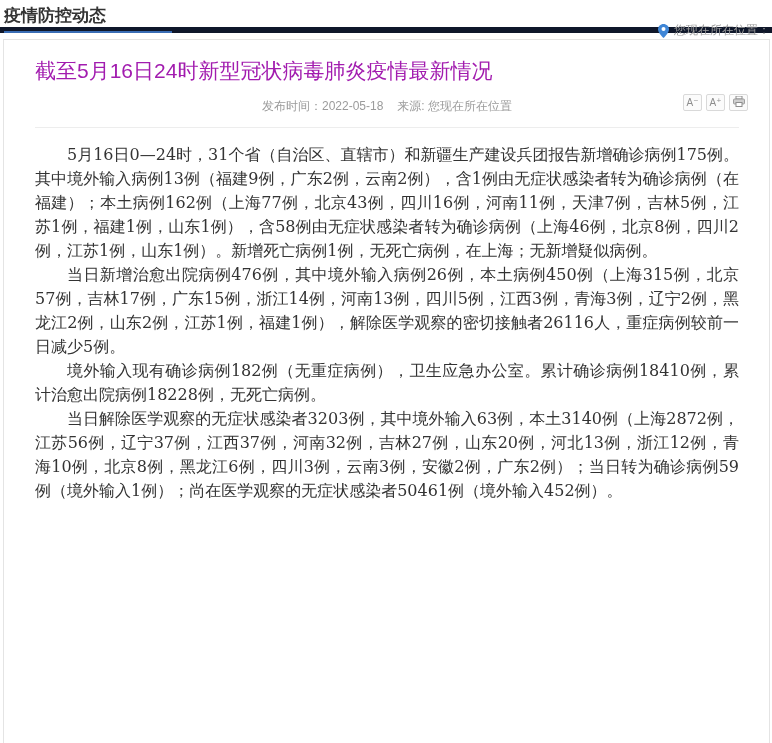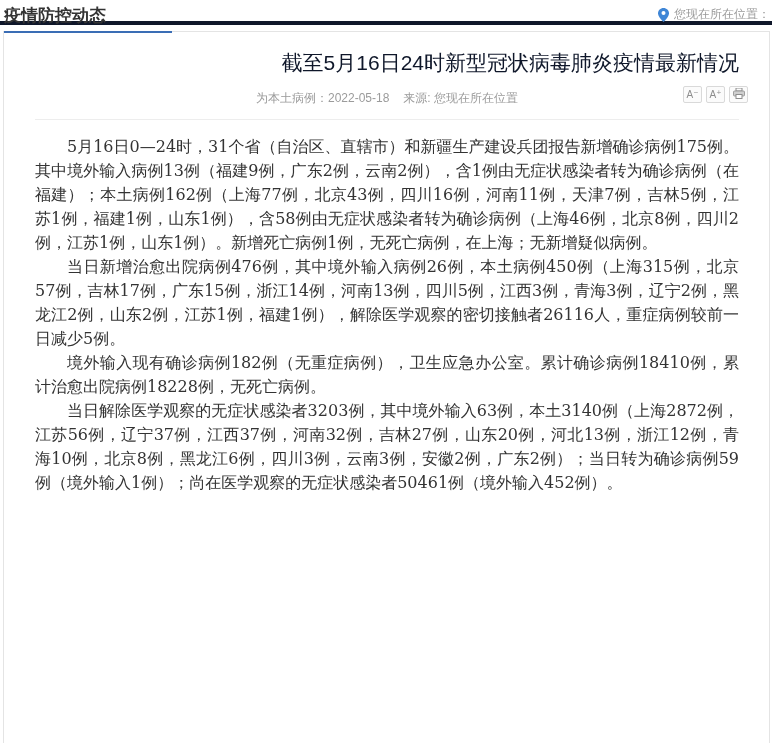--- a/index.html
+++ b/index.html
@@ -1,41 +1,41 @@
 <!DOCTYPE html>
 <html><head>
 <meta charset="utf-8">
 <style>
   * { margin:0; padding:0; box-sizing:border-box; }
   html,body { width:772px; height:743px; overflow:hidden; background:#fff;
               font-family:"Liberation Sans","DejaVu Sans",sans-serif; }
 
   
-  .top-bar { position:relative; height:25px; border-bottom:4px solid #0f172a; }
+  .top-bar { position:relative; height:33px; border-bottom:6px solid #0f172a; }
   .section-title {
     position:absolute; left:4px; top:3px; height:30px; line-height:25px;
     min-width:168px; font-size:17px; font-weight:bold; color:#333;
     border-bottom:2px solid #3a6db5;
   }
   .breadcrumb {
-    position:absolute; right:2px; top:6px; display:flex; align-items:center;
+    position:absolute; right:2px; top:22px; display:flex; align-items:center;
     font-size:12px; color:#9a9a9a; white-space:nowrap;
   }
   .breadcrumb .pin { margin-right:5px; display:inline-flex; }
   .breadcrumb a { color:#9a9a9a; text-decoration:none; margin:0 2px; cursor:pointer; }
   .breadcrumb .sep { color:#aaa; margin:0 3px; font-size:11px; }
   .breadcrumb .current { color:#4a4a4a; font-weight:bold; margin-left:2px; }
 
   
   .content-box {
     margin:6px 2px 0 3px; border:1px solid #e4e4e4; background:#fff;
     min-height:720px; padding:17px 30px 24px 31px;
   }
   .article-title {
-    text-align:right; color:#0f172a; font-size:21px; font-weight:400;
+    text-align:left; color:#a21caf; font-size:21px; font-weight:400;
     line-height:28px; margin:0 0 13px;
   }
   .meta-row {
     position:relative; text-align:center; font-size:12px; color:#9b9b9b;
     padding-bottom:12px; border-bottom:1px solid #ededed;
   }
   .meta-row .gap { display:inline-block; width:14px; }
   .toolbar { position:absolute; right:-9px; top:-4px; display:flex; gap:4px; }
   .tool-btn {
     width:19px; height:17px; border:1px solid #d9d9d9; background:#fbfbfb;
@@ -63,21 +63,21 @@
     </span>
     <span>您现在所在位置：</span>
   </div>
 </div>
 
 <div class="content-box">
 
   <h1 class="article-title">截至5月16日24时新型冠状病毒肺炎疫情最新情况</h1>
 
   <div class="meta-row">
-    <span>为本土病例：</span><span>2022-05-18</span><span class="gap"></span><span>来源:</span>
+    <span>发布时间：</span><span>2022-05-18</span><span class="gap"></span><span>来源:</span>
     <span>您现在所在位置</span>
 
     <div class="toolbar">
       <div class="tool-btn">A⁻</div>
       <div class="tool-btn">A⁺</div>
       <div class="tool-btn">
         <span>
           <svg width="12" height="11" viewBox="0 0 12 11">
             <rect x="3" y="0" width="6" height="3" fill="none" stroke="#8d8d8d"></rect>
             <rect x="0.5" y="3" width="11" height="5" rx="1" fill="#cfcfcf" stroke="#8d8d8d" stroke-width="0.8"></rect>

